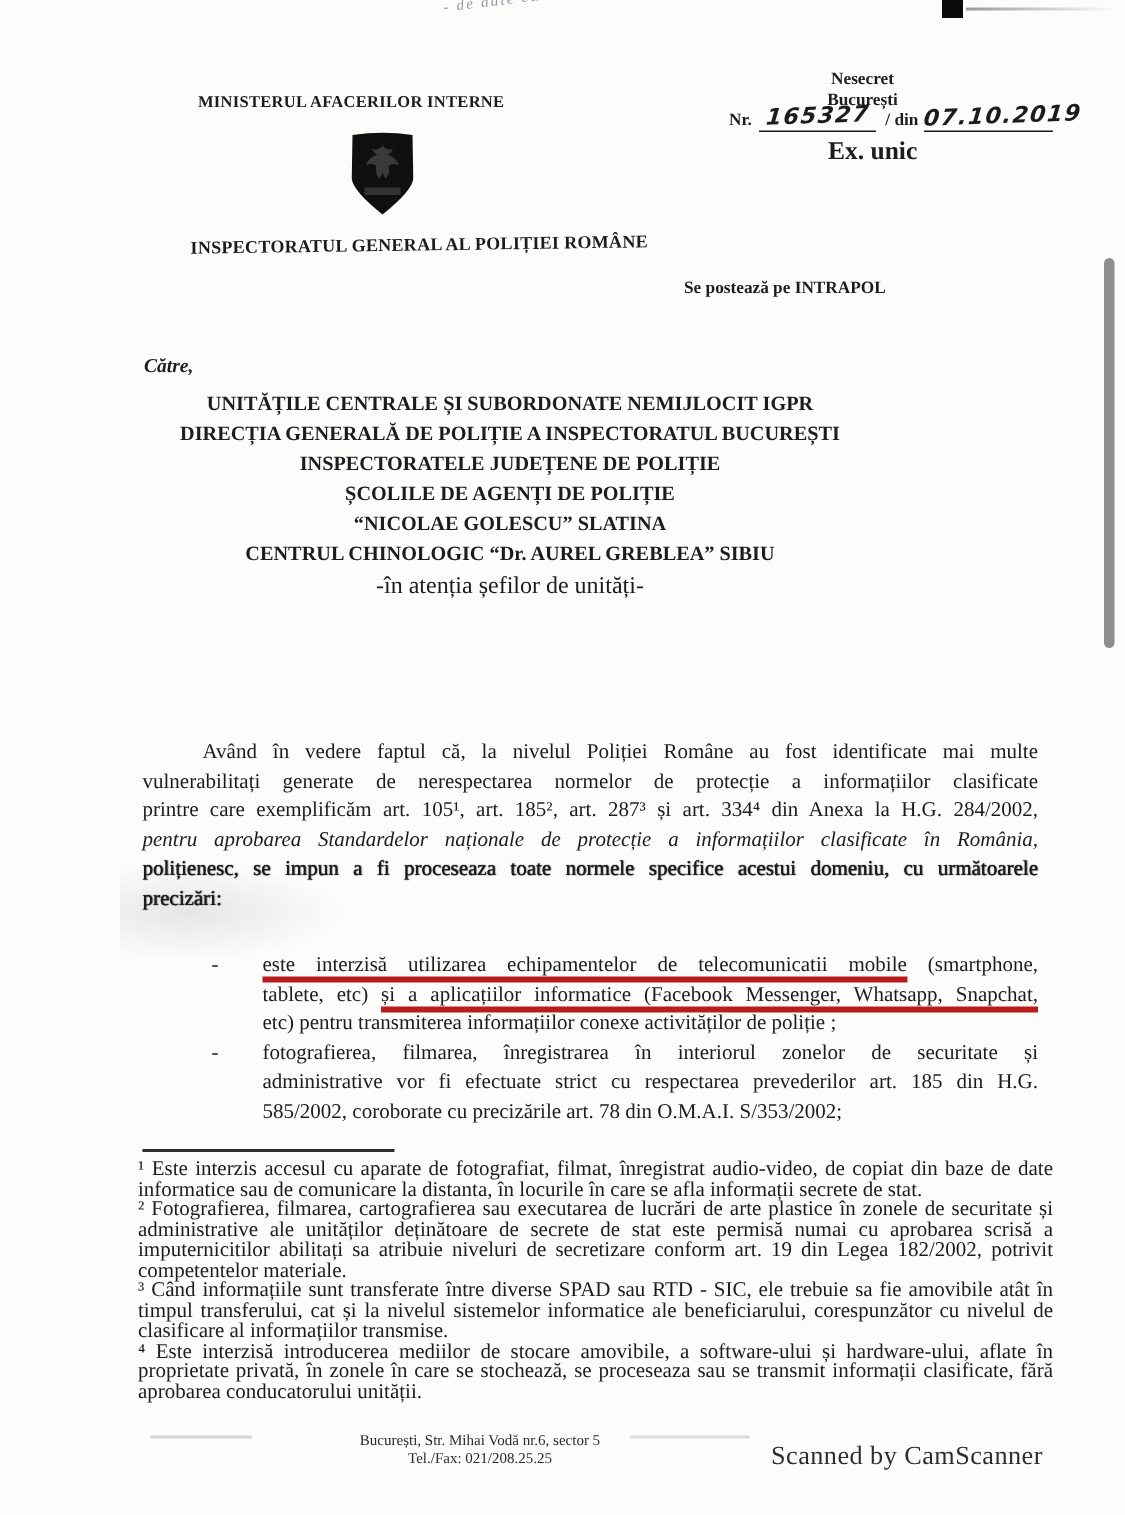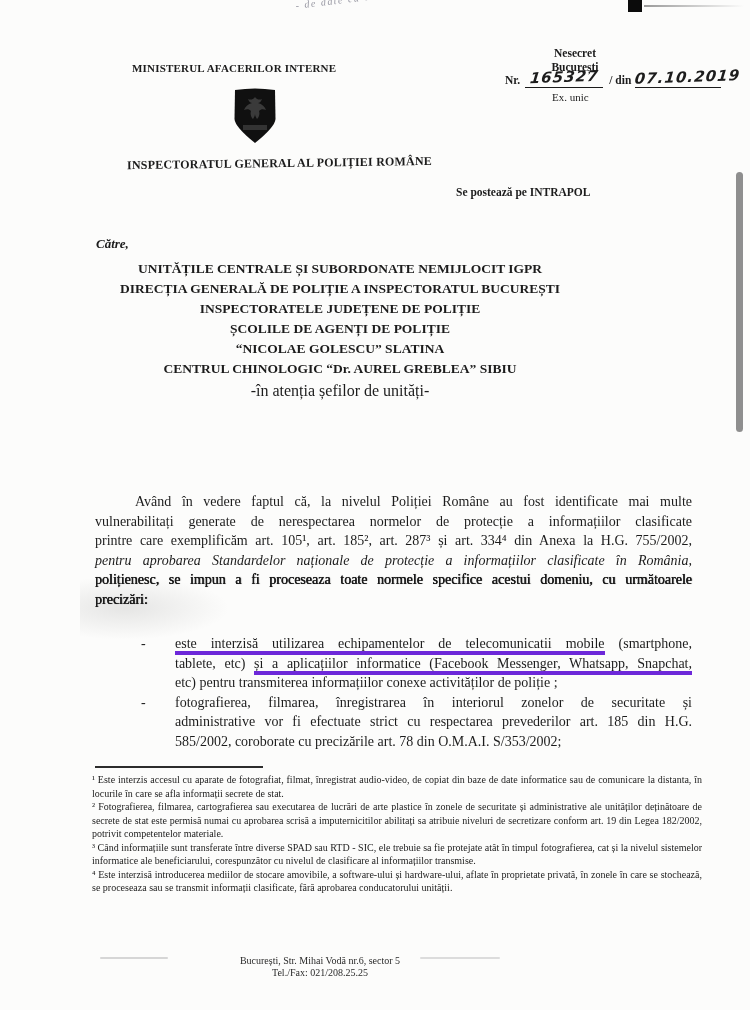--- a/index.html
+++ b/index.html
@@ -17,29 +17,29 @@
   .black-sq{left:628px;top:0;width:14px;height:12px;background:#0b0b0b;}
   .top-line{left:644px;top:5px;width:100px;height:2px;
     background:linear-gradient(to right,#9a9a9a,rgba(255,255,255,0));}
   .gray-bar{left:736px;top:172px;width:7px;height:260px;background:#8e8e8e;border-radius:4px;}
 
   
   .ministry{left:132px;top:62px;font-weight:bold;font-size:11px;letter-spacing:0.2px;}
   .emblem{left:231px;top:87px;width:48px;height:58px;}
   .inspectorate{left:127px;top:156px;font-weight:bold;font-size:12px;transform:rotate(-0.8deg);letter-spacing:0.2px;}
   .class-block{left:470px;top:46px;width:210px;text-align:center;font-weight:bold;font-size:11.5px;line-height:14px;}
-  .nr-row{left:486px;top:68px;display:flex;align-items:flex-end;font-weight:bold;font-size:11.5px;white-space:nowrap;margin-left:19px;}
+  .nr-row{left:486px;top:68px;display:flex;align-items:flex-end;font-weight:bold;font-size:11.5px;white-space:nowrap;}
   .nr-row .lbl{padding-bottom:2px;}
   .uline{border-bottom:1.6px solid #1a1a1a;text-align:center;}
   .uline.num{width:78px;margin-left:5px;}
   .uline.date{width:86px;margin-left:4px;}
   .hw{display:inline-block;font-family:"DejaVu Sans",sans-serif;font-style:italic;font-weight:600;
       font-size:15px;letter-spacing:1px;transform:skewX(-8deg) rotate(-2deg);padding-bottom:1px;}
   .din{margin-left:6px;padding-bottom:2px;}
-  .ex{left:552px;top:91px;font-weight:normal;font-size:11px;}
+  .ex{left:552px;top:91px;font-weight:bold;font-size:17px;}
   .intrapol{left:440px;top:186px;font-weight:bold;font-size:11.5px;margin-left:16px;}
 
   
   .salutation{left:96px;top:236px;font-weight:bold;font-style:italic;font-size:13px;}
   .recipients{left:95px;top:259px;width:490px;text-align:center;font-weight:bold;font-size:13.5px;line-height:20px;}
   .attention{font-weight:normal;font-size:16px;margin-top:2px;}
 
   
   .body-block{left:95px;top:492px;width:597px;font-size:14px;line-height:19.5px;}
   .bline{text-align:justify;text-align-last:justify;}
@@ -47,25 +47,25 @@
   .bline.italic{font-style:italic;}
   .bline.last{text-align-last:left;}
   .smudge{text-shadow:0 0 .6px #000, .6px .4px .8px rgba(20,20,20,.55);}
   .smear{left:80px;top:576px;width:150px;height:64px;
     background:radial-gradient(ellipse at 30% 50%,rgba(110,110,110,.16),rgba(255,255,255,0) 70%);}
 
   
   .bullets{left:141px;top:634px;width:551px;font-size:14px;line-height:19.5px;}
   .bullet{position:relative;padding-left:34px;}
   .bullet .marker{position:absolute;left:0;top:0;}
-  .redline{border-bottom:4px solid #6d28d9;}
+  .redline{border-bottom:4px solid #b91c1c;}
 
   
   .fn-sep{left:95px;top:766px;width:168px;height:2px;background:#2c2c2c;}
-  .footnotes{left:92px;top:773px;width:610px;font-size:10px;line-height:13.5px;text-align:justify;}
+  .footnotes{left:92px;top:773px;width:610px;font-size:14px;line-height:13.5px;text-align:justify;}
   .footnote{margin:0;}
 
   
   .footer{left:0;top:913px;width:640px;text-align:center;font-size:10px;line-height:12px;font-weight:normal;color:#2a2a2a;margin-top:42px;}
 
   
   .strokeA{left:100px;top:957px;width:68px;height:2px;background:#d6d6d6;border-radius:2px;}
   .strokeB{left:420px;top:957px;width:80px;height:2px;background:#dcdcdc;border-radius:2px;}
   .camscanner{left:514px;top:960px;font-size:17.5px;color:#2e2e2e;letter-spacing:0.3px;}
 </style>
@@ -117,21 +117,21 @@
     <div>“NICOLAE GOLESCU” SLATINA</div>
     <div>CENTRUL CHINOLOGIC “Dr. AUREL GREBLEA” SIBIU</div>
     <div class="attention">-în atenția șefilor de unități-</div>
   </div>
 
   <div class="abs smear"></div>
 
   <div class="abs body-block">
     <div class="bline first">Având în vedere faptul că, la nivelul Poliției Române au fost identificate mai multe</div>
     <div class="bline">vulnerabilitați generate de nerespectarea normelor de protecție a informațiilor clasificate</div>
-    <div class="bline">printre care exemplificăm art. 105¹, art. 185², art. 287³ și art. 334⁴ din Anexa la H.G. 755/2002,</div>
+    <div class="bline">printre care exemplificăm art. 105¹, art. 185², art. 287³ și art. 334⁴ din Anexa la H.G. 284/2002,</div>
     <div class="bline italic">pentru aprobarea Standardelor naționale de protecție a informațiilor clasificate în România,</div>
     <div class="bline smudge">polițienesc, se impun a fi proceseaza toate normele specifice acestui domeniu, cu următoarele</div>
     <div class="bline last smudge">precizări:</div>
   </div>
 
   <div class="abs bullets">
     <div class="bullet">
       <span class="marker">-</span>
       <div class="bline"><span class="redline">este interzisă utilizarea echipamentelor de telecomunicatii mobile</span><span> (smartphone,</span></div>
       <div class="bline"><span>tablete, etc) </span><span class="redline">și a aplicațiilor informatice (Facebook Messenger, Whatsapp, Snapchat,</span></div>
@@ -142,25 +142,26 @@
       <div class="bline">fotografierea, filmarea, înregistrarea în interiorul zonelor de securitate și</div>
       <div class="bline">administrative vor fi efectuate strict cu respectarea prevederilor art. 185 din H.G.</div>
       <div class="bline last">585/2002, coroborate cu precizările art. 78 din O.M.A.I. S/353/2002;</div>
     </div>
   </div>
 
   <div class="abs fn-sep"></div>
   <div class="abs footnotes">
     <p class="footnote">¹  Este interzis accesul cu aparate de fotografiat, filmat, înregistrat audio-video, de copiat din baze de date informatice sau de comunicare la distanta, în locurile în care se afla informații secrete de stat.</p>
     <p class="footnote">²  Fotografierea, filmarea, cartografierea sau executarea de lucrări de arte plastice în zonele de securitate și administrative ale unităților deținătoare de secrete de stat este permisă numai cu aprobarea scrisă a imputernicitilor abilitați sa atribuie niveluri de secretizare conform art. 19 din Legea 182/2002, potrivit competentelor materiale.</p>
-    <p class="footnote">³  Când informațiile sunt transferate între diverse SPAD sau RTD - SIC, ele trebuie sa fie protejate atât în timpul fotografierea, cat și la nivelul sistemelor informatice ale beneficiarului, corespunzător cu nivelul de clasificare al informațiilor transmise.</p>
+    <p class="footnote">³  Când informațiile sunt transferate între diverse SPAD sau RTD - SIC, ele trebuie sa fie amovibile atât în timpul transferului, cat și la nivelul sistemelor informatice ale beneficiarului, corespunzător cu nivelul de clasificare al informațiilor transmise.</p>
     <p class="footnote">⁴ Este interzisă introducerea mediilor de stocare amovibile, a software-ului și hardware-ului, aflate în proprietate privată, în zonele în care se stochează, se proceseaza sau se transmit informații clasificate, fără aprobarea conducatorului unității.</p>
   </div>
 
   <div class="abs footer">
     <div>București, Str. Mihai Vodă nr.6, sector 5</div>
     <div>Tel./Fax: 021/208.25.25</div>
   </div>
 
   <div class="abs strokeA"></div>
   <div class="abs strokeB"></div>
+  <div class="abs camscanner">Scanned by CamScanner</div>
 
 </div>
 
 </body></html>

